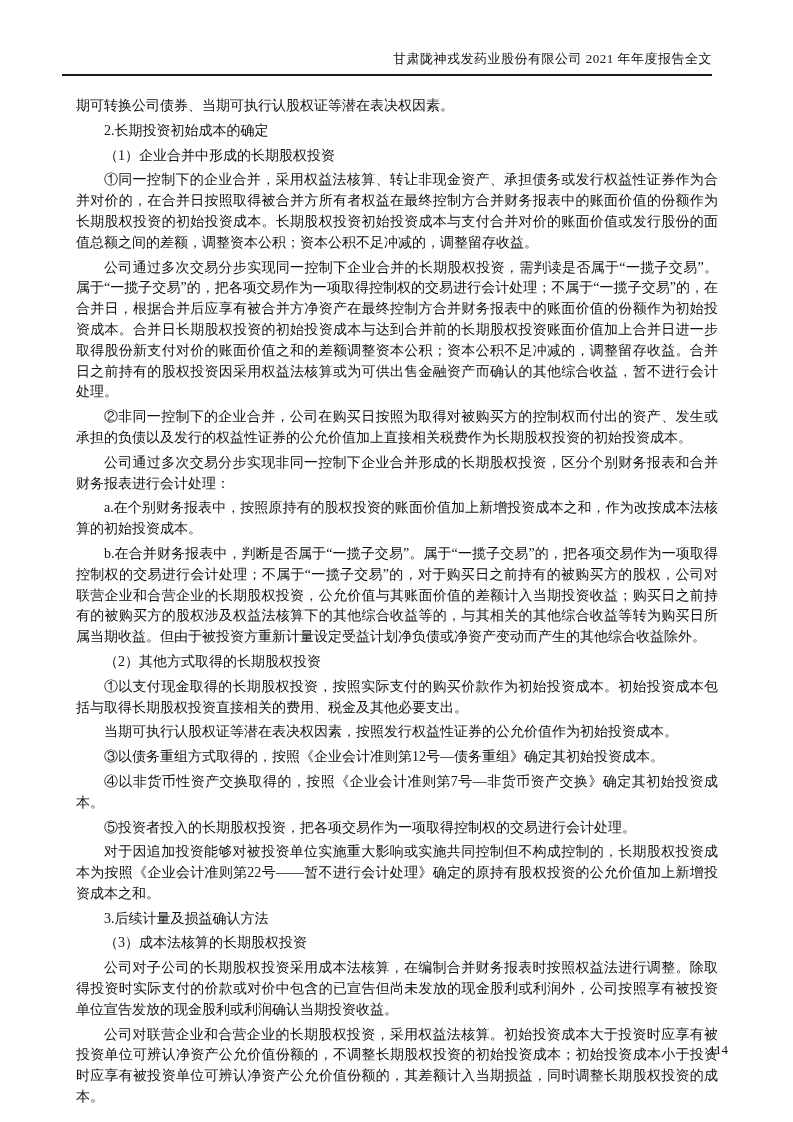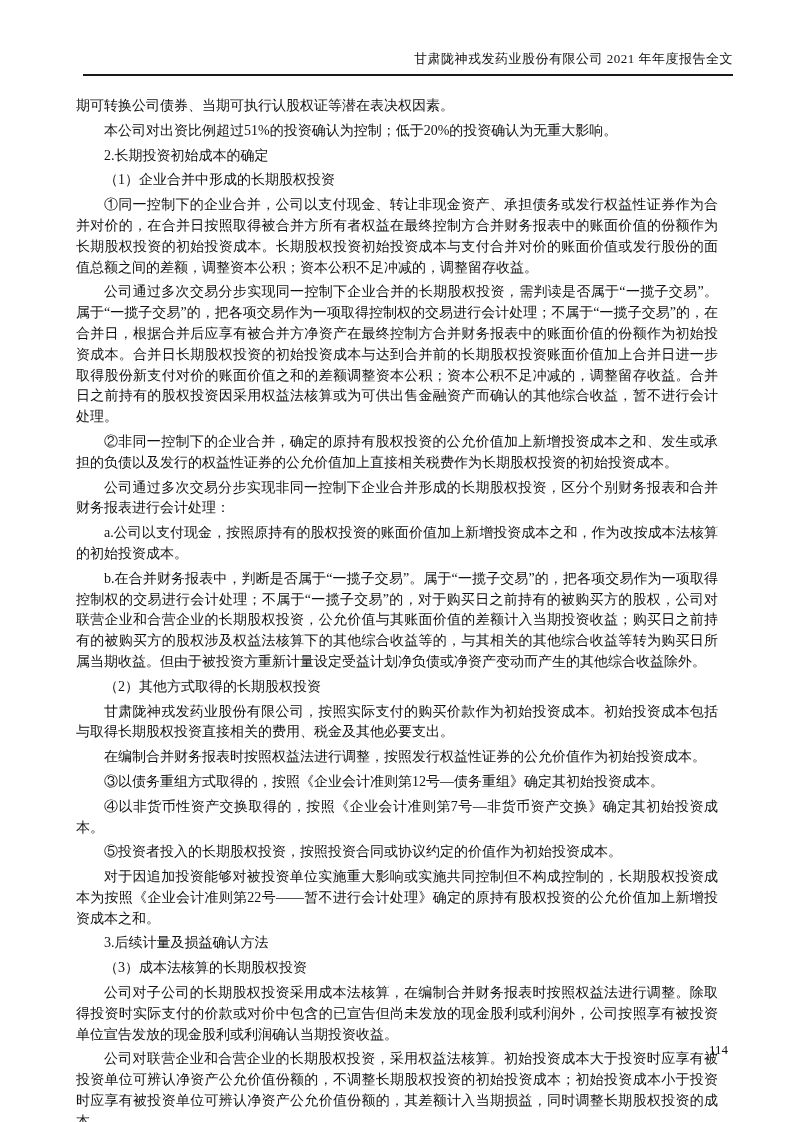--- a/index.html
+++ b/index.html
@@ -13,21 +13,21 @@
     height: 1122px;
     margin: 0 auto;
     background: #ffffff;
     font-family: "Liberation Serif", "DejaVu Serif", serif;
     color: #111111;
     overflow: hidden;
   }
   .header {
     position: absolute;
     top: 50px;
-    left: 83px;
+    left: 62px;
     width: 650px;
     text-align: right;
     font-size: 13px;
     letter-spacing: 0.5px;
     color: #111111;
     padding-bottom: 6px;
     border-bottom: 2px solid #1a1a1a;
   }
   .content {
     position: absolute;
@@ -61,35 +61,34 @@
 <body>
 
 <div class="page">
 
   <div class="header">
     <span>甘肃陇神戎发药业股份有限公司 2021 年年度报告全文</span>
   </div>
 
   <div class="content">
     <p class="continuation">期可转换公司债券、当期可执行认股权证等潜在表决权因素。</p>
-    <p>本公司对出资比例超过51%的投资确认为控制；低于20%的投资确认为无重大影响。</p>
     <p>2.长期投资初始成本的确定</p>
     <p>（1）企业合并中形成的长期股权投资</p>
-    <p>①同一控制下的企业合并，公司以支付现金、转让非现金资产、承担债务或发行权益性证券作为合并对价的，在合并日按照取得被合并方所有者权益在最终控制方合并财务报表中的账面价值的份额作为长期股权投资的初始投资成本。长期股权投资初始投资成本与支付合并对价的账面价值或发行股份的面值总额之间的差额，调整资本公积；资本公积不足冲减的，调整留存收益。</p>
+    <p>①同一控制下的企业合并，采用权益法核算、转让非现金资产、承担债务或发行权益性证券作为合并对价的，在合并日按照取得被合并方所有者权益在最终控制方合并财务报表中的账面价值的份额作为长期股权投资的初始投资成本。长期股权投资初始投资成本与支付合并对价的账面价值或发行股份的面值总额之间的差额，调整资本公积；资本公积不足冲减的，调整留存收益。</p>
     <p>公司通过多次交易分步实现同一控制下企业合并的长期股权投资，需判读是否属于“一揽子交易”。属于“一揽子交易”的，把各项交易作为一项取得控制权的交易进行会计处理；不属于“一揽子交易”的，在合并日，根据合并后应享有被合并方净资产在最终控制方合并财务报表中的账面价值的份额作为初始投资成本。合并日长期股权投资的初始投资成本与达到合并前的长期股权投资账面价值加上合并日进一步取得股份新支付对价的账面价值之和的差额调整资本公积；资本公积不足冲减的，调整留存收益。合并日之前持有的股权投资因采用权益法核算或为可供出售金融资产而确认的其他综合收益，暂不进行会计处理。</p>
-    <p>②非同一控制下的企业合并，确定的原持有股权投资的公允价值加上新增投资成本之和、发生或承担的负债以及发行的权益性证券的公允价值加上直接相关税费作为长期股权投资的初始投资成本。</p>
+    <p>②非同一控制下的企业合并，公司在购买日按照为取得对被购买方的控制权而付出的资产、发生或承担的负债以及发行的权益性证券的公允价值加上直接相关税费作为长期股权投资的初始投资成本。</p>
     <p>公司通过多次交易分步实现非同一控制下企业合并形成的长期股权投资，区分个别财务报表和合并财务报表进行会计处理：</p>
-    <p>a.公司以支付现金，按照原持有的股权投资的账面价值加上新增投资成本之和，作为改按成本法核算的初始投资成本。</p>
+    <p>a.在个别财务报表中，按照原持有的股权投资的账面价值加上新增投资成本之和，作为改按成本法核算的初始投资成本。</p>
     <p>b.在合并财务报表中，判断是否属于“一揽子交易”。属于“一揽子交易”的，把各项交易作为一项取得控制权的交易进行会计处理；不属于“一揽子交易”的，对于购买日之前持有的被购买方的股权，公司对联营企业和合营企业的长期股权投资，公允价值与其账面价值的差额计入当期投资收益；购买日之前持有的被购买方的股权涉及权益法核算下的其他综合收益等的，与其相关的其他综合收益等转为购买日所属当期收益。但由于被投资方重新计量设定受益计划净负债或净资产变动而产生的其他综合收益除外。</p>
     <p>（2）其他方式取得的长期股权投资</p>
-    <p>甘肃陇神戎发药业股份有限公司，按照实际支付的购买价款作为初始投资成本。初始投资成本包括与取得长期股权投资直接相关的费用、税金及其他必要支出。</p>
-    <p>在编制合并财务报表时按照权益法进行调整，按照发行权益性证券的公允价值作为初始投资成本。</p>
+    <p>①以支付现金取得的长期股权投资，按照实际支付的购买价款作为初始投资成本。初始投资成本包括与取得长期股权投资直接相关的费用、税金及其他必要支出。</p>
+    <p>当期可执行认股权证等潜在表决权因素，按照发行权益性证券的公允价值作为初始投资成本。</p>
     <p>③以债务重组方式取得的，按照《企业会计准则第12号—债务重组》确定其初始投资成本。</p>
     <p>④以非货币性资产交换取得的，按照《企业会计准则第7号—非货币资产交换》确定其初始投资成本。</p>
-    <p>⑤投资者投入的长期股权投资，按照投资合同或协议约定的价值作为初始投资成本。</p>
+    <p>⑤投资者投入的长期股权投资，把各项交易作为一项取得控制权的交易进行会计处理。</p>
     <p>对于因追加投资能够对被投资单位实施重大影响或实施共同控制但不构成控制的，长期股权投资成本为按照《企业会计准则第22号——暂不进行会计处理》确定的原持有股权投资的公允价值加上新增投资成本之和。</p>
     <p>3.后续计量及损益确认方法</p>
     <p>（3）成本法核算的长期股权投资</p>
     <p>公司对子公司的长期股权投资采用成本法核算，在编制合并财务报表时按照权益法进行调整。除取得投资时实际支付的价款或对价中包含的已宣告但尚未发放的现金股利或利润外，公司按照享有被投资单位宣告发放的现金股利或利润确认当期投资收益。</p>
     <p>公司对联营企业和合营企业的长期股权投资，采用权益法核算。初始投资成本大于投资时应享有被投资单位可辨认净资产公允价值份额的，不调整长期股权投资的初始投资成本；初始投资成本小于投资时应享有被投资单位可辨认净资产公允价值份额的，其差额计入当期损益，同时调整长期股权投资的成本。</p>
   </div>
 
   <div class="footer">
     <span>114</span>
   </div>

